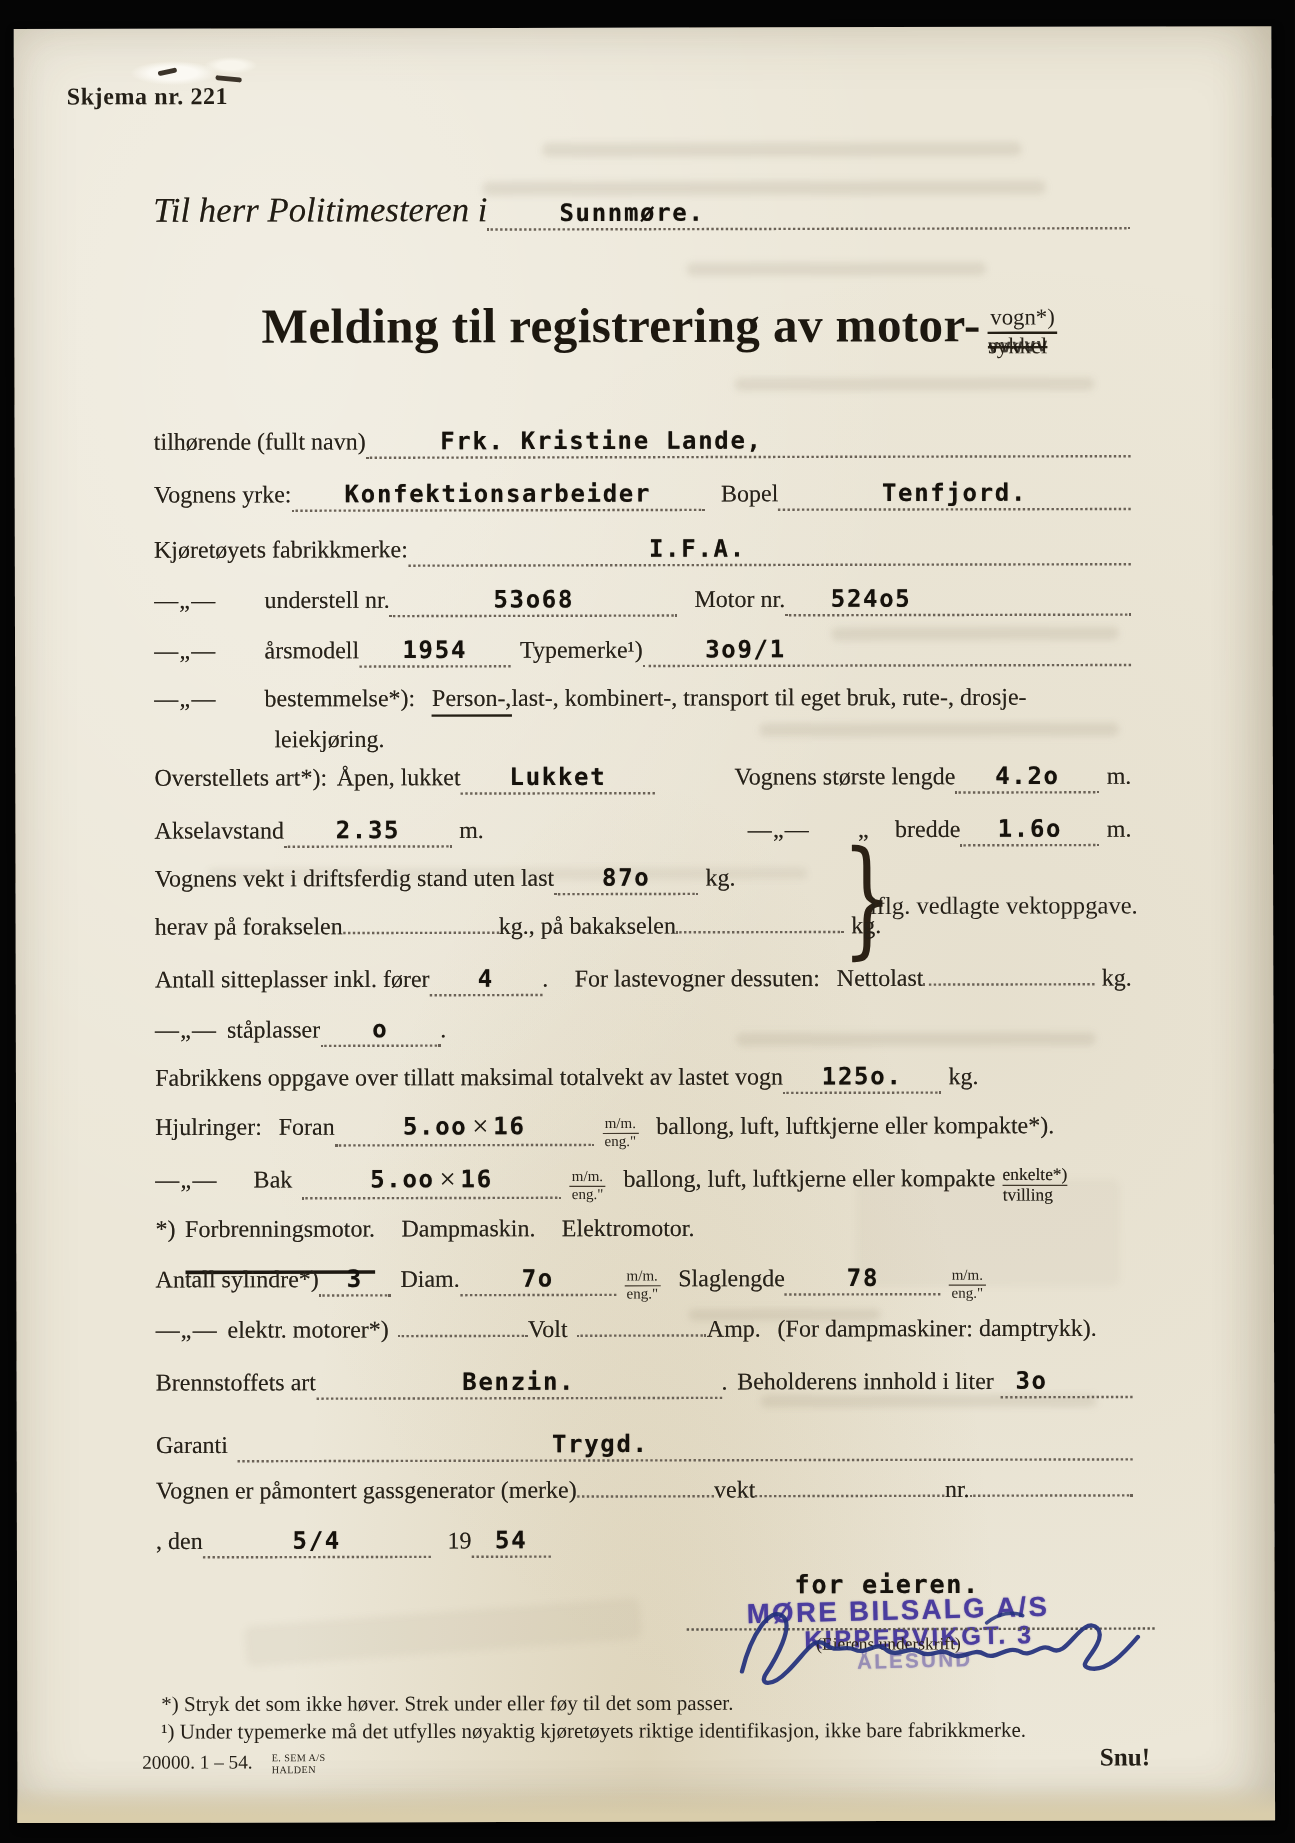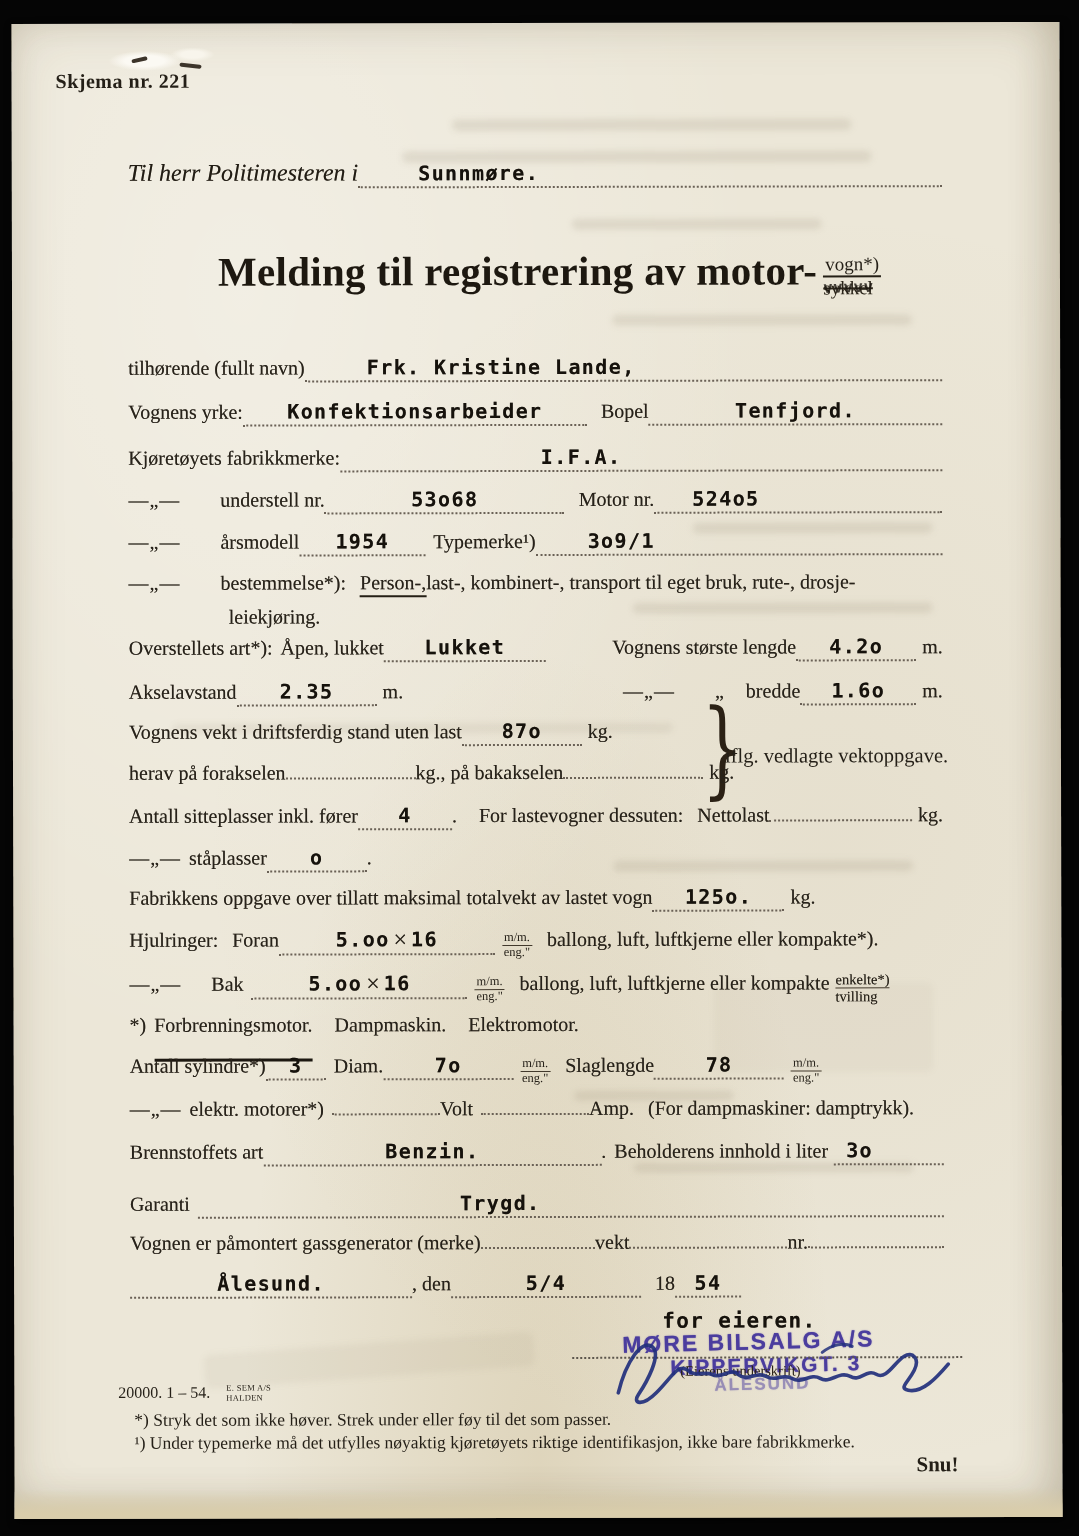--- a/index.html
+++ b/index.html
@@ -40,21 +40,21 @@
   .gap8{margin-left:8px;} .gap14{margin-left:14px;} .gap22{margin-left:22px;}
   .gap30{margin-left:30px;} .gap40{margin-left:40px;}
   .title-row{position:absolute;left:206px;top:224px;display:flex;align-items:baseline;}
   .title-main{font-size:41px;font-weight:bold;letter-spacing:.3px;color:#1d1810;}
   .title-stack{display:inline-block;margin-left:6px;font-size:19px;line-height:1.15;position:relative;top:-14px;}
   .title-stack .t{border-bottom:2px solid #241f15;padding:0 2px;display:block;}
   .title-stack .b{position:relative;display:block;text-decoration:line-through;
                   text-decoration-thickness:2px;color:#2a2419;}
   .title-stack .ovr{position:absolute;left:0;top:1px;font-family:"DejaVu Sans Mono",monospace;
                   font-weight:bold;font-size:16px;letter-spacing:.5px;color:#1b160f;opacity:.8;transform:rotate(-1.5deg);}
-  .addressee-label{font-style:italic;font-size:24px;color:#211c14;text-align:right;}
+  .addressee-label{font-style:italic;font-size:29px;color:#211c14;text-align:right;}
   .hdr{font-size:20px;font-weight:bold;letter-spacing:.5px;}
   .brace{font-family:"DejaVu Serif",serif;font-size:106px;font-weight:400;line-height:100px;
          color:#2b2115;transform:scaleX(.62);}
   .note20{font-size:20.5px;}
   .fn{font-size:17.5px;}
   .tiny{font-size:8.5px;line-height:1.15;letter-spacing:.3px;}
   .snu{font-size:21px;font-weight:bold;}
   .stamp{font-family:"Liberation Sans",sans-serif;font-weight:bold;color:#4b3d9e;
          letter-spacing:2px;transform:rotate(-1.3deg);text-shadow:0 0 1.2px rgba(75,61,158,.8);}
   .caption{font-size:14.5px;color:#2c2317;}
@@ -324,28 +324,25 @@
   <div class="row w" style="top:1208px;">
     <span>Vognen er påmontert gassgenerator (merke)</span>
     <span class="line fill"></span>
     <span>vekt</span>
     <span class="line" style="width:150px;"></span>
     <span>nr.</span>
     <span class="line" style="width:128px;"></span>
   </div>
 
   <div class="row" style="top:1248px;">
-    <span class="line" style="width:274px;">
-          <span class="typed">Ålesund.</span>
-        </span>
     <span>, den</span>
     <span class="line" style="width:182px;">
           <span class="typed">5/4</span>
         </span>
-    <span class="gap14">18</span>
+    <span class="gap14">19</span>
     <span class="line" style="width:58px;">
           <span class="typed">54</span>
         </span>
   </div>
 
   <div class="abs typed" style="left:648px;top:1286px;font-size:21px;">for eieren.</div>
 
   <div class="abs stamp" style="left:608px;top:1306px;font-size:23px;">MØRE BILSALG A/S</div>
   <div class="abs stamp" style="left:656px;top:1331px;font-size:21px;">KIPPERVIKGT. 3</div>
   <div class="abs stamp" style="left:700px;top:1352px;font-size:17px;opacity:.5;">ÅLESUND</div>
@@ -358,21 +355,21 @@
              C62,56 68,42 78,50 C86,57 94,50 102,54 C112,59 120,46 128,54
              C138,62 146,50 156,56 C166,62 172,52 182,58 C192,64 200,52 210,58
              C220,64 228,50 240,56 C250,62 256,48 266,54 C276,60 284,42 294,36
              C302,31 310,38 304,50 C298,62 288,68 298,70 C312,73 326,58 338,44" fill="none" stroke="#22307c" stroke-width="3.6" stroke-linecap="round" opacity="0.92"></path>
     <path d="M212,32 C222,24 234,22 242,26" fill="none" stroke="#22307c" stroke-width="3" stroke-linecap="round" opacity="0.85"></path>
   </svg>
 
   <div class="abs fn" style="left:120px;top:1386px;">*) Stryk det som ikke høver.  Strek under eller føy til det som passer.</div>
   <div class="abs fn" style="left:120px;top:1409px;">¹) Under typemerke må det utfylles nøyaktig kjøretøyets riktige identifikasjon, ikke bare fabrikkmerke.</div>
 
-  <div class="abs" style="left:104px;top:1360px;display:flex;align-items:flex-start;">
+  <div class="abs" style="left:104px;top:1437px;display:flex;align-items:flex-start;">
     <span style="font-size:16px;">20000.   1 – 54.</span>
     <span class="tiny" style="margin-left:16px;display:inline-block;">
       <span style="display:block;">E. SEM A/S</span>
       <span style="display:block;">HALDEN</span>
     </span>
   </div>
 
   <div class="abs snu" style="left:902px;top:1430px;">Snu!</div>
 
 </div>

